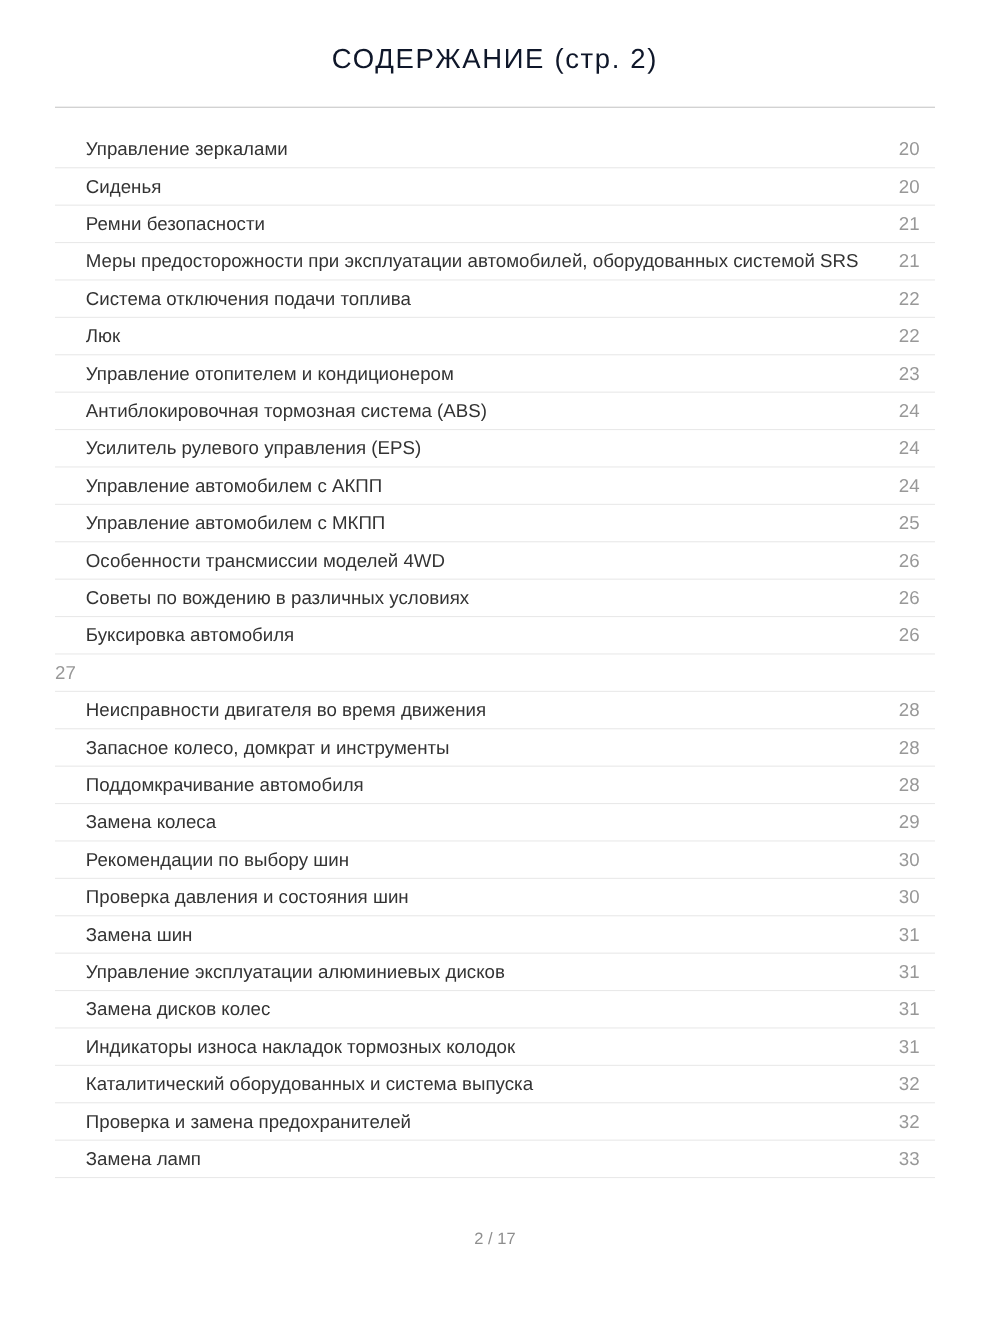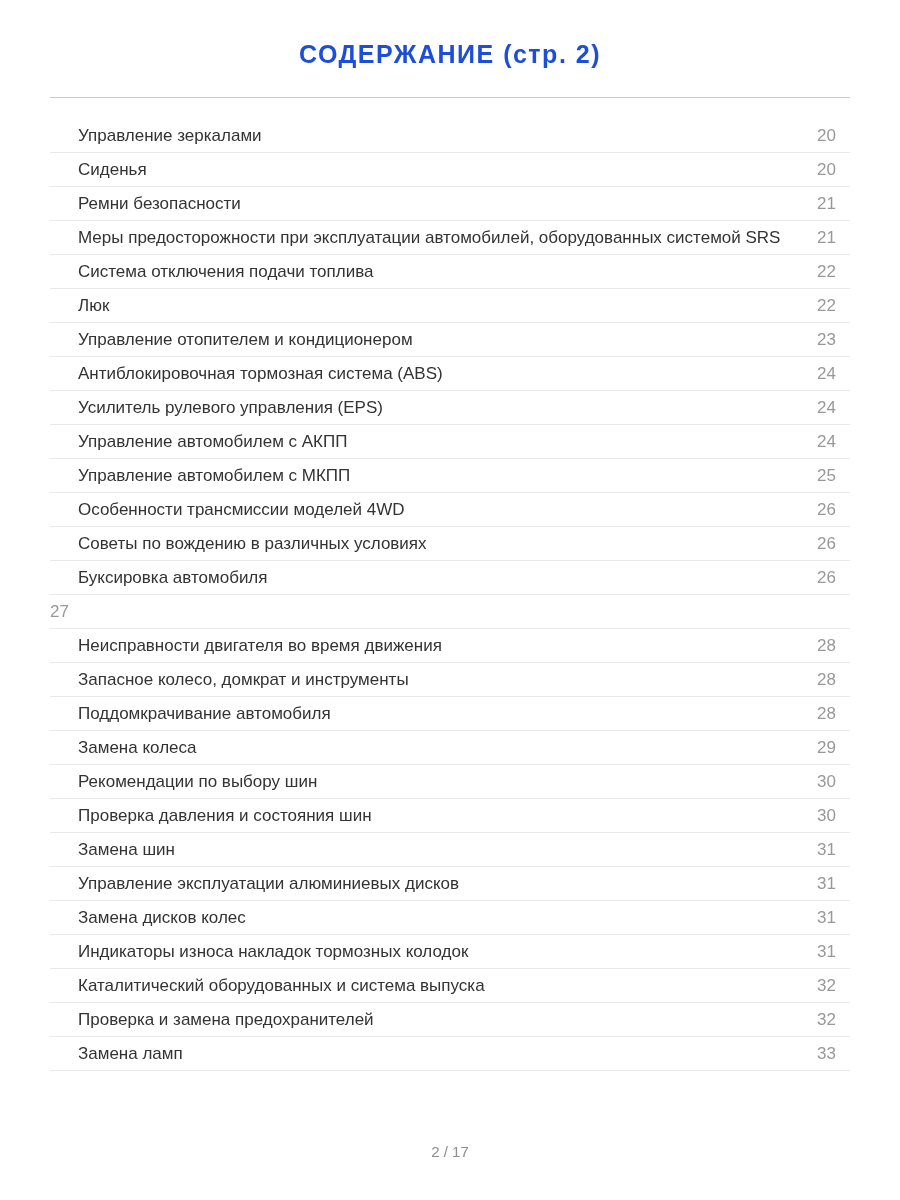--- a/index.html
+++ b/index.html
@@ -16,23 +16,23 @@
     overflow: hidden;
     box-sizing: border-box;
   }
   .doc-title {
     margin: 0;
     padding-top: 40px;
     height: 28px;
     text-align: center;
     font-size: 25px;
     line-height: 28px;
-    font-weight: 700;
+    font-weight: 400;
     letter-spacing: 1.5px;
-    color: #1d4ed8;
+    color: #0f172a;
   }
   .title-divider {
     margin: 29px 50px 0 50px;
     height: 0;
     border: none;
     border-top: 1px solid #c8c8c8;
   }
   .toc-list {
     margin: 21px 50px 0 50px;
   }
@@ -54,21 +54,21 @@
   }
   .toc-page {
     font-size: 17px;
     color: #989898;
     flex: 0 0 auto;
     text-align: right;
     padding-right: 14px;
   }
   .page-footer {
     position: absolute;
-    top: 1143px;
+    top: 1118px;
     left: 0;
     width: 100%;
     text-align: center;
     font-size: 15px;
     color: #8e8e8e;
   }
 </style>
 </head>
 <body>
 

